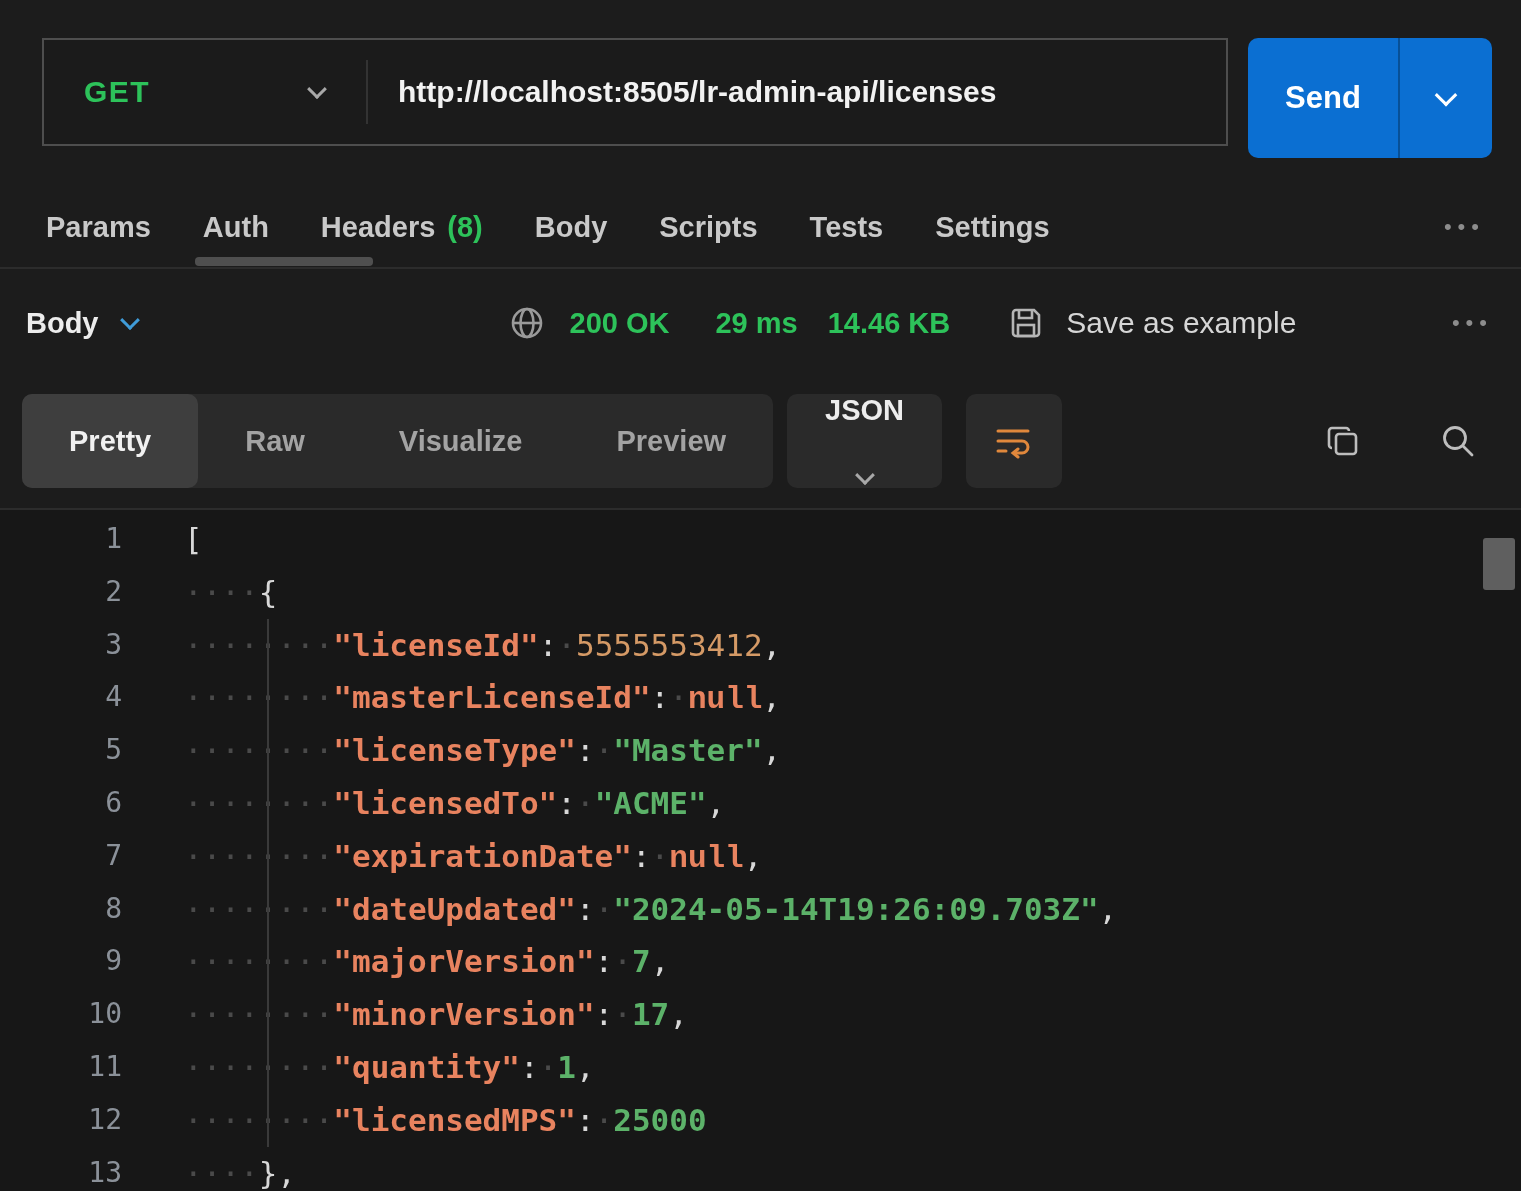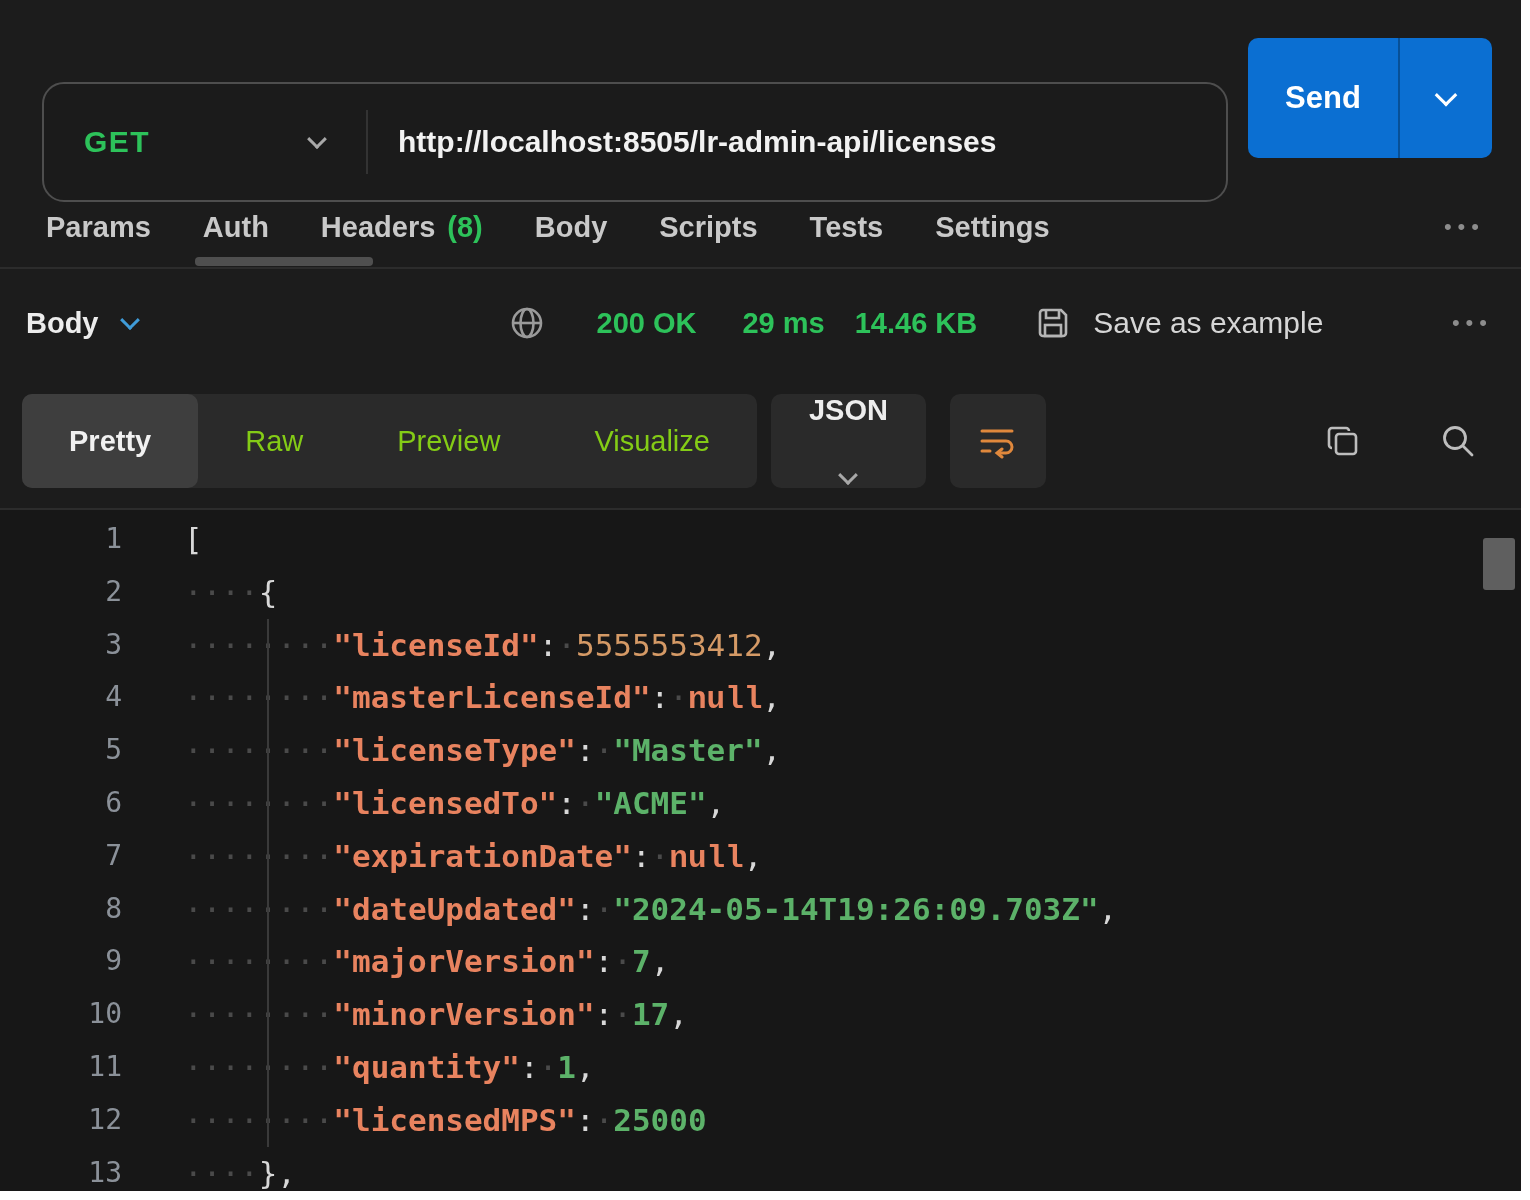--- a/index.html
+++ b/index.html
@@ -2,21 +2,21 @@
 <html style="--app-bg: #1c1c1c; --panel-border: #4e4e4e; --accent-green: #2dc25a; --send-blue: #0b6fd2; --tab-text: #c9c9c9; --divider: #2c2c2c; --code-bg: #171717; --line-number: #8b9199; --tok-key: #e8835f; --tok-string: #5cb269; --tok-number: #5cb269; --tok-null: #e8835f; --tok-bignum: #d59a66; --tok-punct: #d8d8d8; --whitespace-dot: #4a4a4a; --icon-gray: #9a9a9a; --wrap-icon-orange: #e0883c; --body-chevron-blue: #3f9bd8;"><head>
 <meta charset="utf-8">
 <style>
   * { margin:0; padding:0; box-sizing:border-box; }
   html,body { width:1530px; height:1200px; }
   body { background:#ffffff; font-family:"Liberation Sans", sans-serif; position:relative; overflow:hidden; }
   .app { position:absolute; left:0; top:0; width:1521px; height:1191px; background:var(--app-bg,#1c1c1c); overflow:hidden; }
 
   
   .request-row { position:absolute; left:42px; top:38px; width:1450px; height:120px; display:flex; }
-  .url-bar { flex:1; height:120px; border:2px solid var(--panel-border,#4e4e4e); border-radius:22px; background:#1b1b1b; display:flex; align-items:center;margin-top:44px; }
+  .url-bar { flex:1; height:108px; border:2px solid var(--panel-border,#4e4e4e); border-radius:0; background:#1b1b1b; display:flex; align-items:center; }
   .method { width:322px; height:100%; display:flex; align-items:center; padding-left:40px; cursor:pointer; }
   .method-label { color:var(--accent-green,#2dc25a); font-weight:700; font-size:30px; letter-spacing:1.5px; }
   .method .chev { margin-left:auto; margin-right:42px; }
   .vsep { width:2px; height:64px; background:#333333; }
   .url-input { flex:1; background:transparent; border:none; outline:none; color:#f2f2f2; font-size:30px; font-weight:700; font-family:"Liberation Sans",sans-serif; padding-left:30px; }
   .send-btn { width:244px; height:120px; margin-left:20px; background:var(--send-blue,#0b6fd2); border-radius:10px; display:flex; align-items:stretch; cursor:pointer; }
   .send-main { flex:1; display:flex; align-items:center; justify-content:center; color:#ffffff; font-size:31px; font-weight:700; }
   .send-sep { width:2px; background:rgba(0,0,0,0.28); }
   .send-caret { width:92px; display:flex; align-items:center; justify-content:center; }
 
@@ -28,31 +28,31 @@
   .more-dots { margin-left:auto; color:#8c8c8c; font-size:22px; letter-spacing:6px; cursor:pointer; }
 
   .divider1 { position:absolute; left:0; top:267px; width:100%; height:2px; background:var(--divider,#2c2c2c); }
 
   
   .resp-meta { position:absolute; left:26px; top:292px; right:28px; height:62px; display:flex; align-items:center; }
   .body-sel { display:flex; align-items:center; gap:24px; cursor:pointer; }
   .body-label { color:#ececec; font-size:29px; font-weight:700; }
   .globe { margin-left:372px; }
   .meta-green { color:var(--accent-green,#2dc25a); font-size:29px; font-weight:700; }
-  .m-status { margin-left:52px; }
+  .m-status { margin-left:25px; }
   .m-time { margin-left:46px; }
   .m-size { margin-left:30px; }
   .save-ico { margin-left:58px; cursor:pointer; }
   .save-label { margin-left:22px; color:#d6d6d6; font-size:30px; font-weight:500; cursor:pointer; }
   .resp-meta .more-dots { margin-left:auto; }
 
   
   .resp-toolbar { position:absolute; left:22px; top:394px; right:30px; height:94px; display:flex; align-items:center; }
   .view-tabs { display:flex; height:94px; background:#2a2a2a; border-radius:10px; align-items:stretch; }
-  .view-tab { padding:0 47px; display:flex; align-items:center; font-size:29px; font-weight:400; color:#84cc16; cursor:pointer; }
+  .view-tab { padding:0 47px; display:flex; align-items:center; font-size:29px; font-weight:700; color:#a3a3a3; cursor:pointer; }
   .view-tab.active { background:#3e3e3e; border-radius:10px; color:#f1f1f1; font-weight:700; }
   .format-btn { margin-left:14px; height:94px; background:#2a2a2a; border-radius:10px; display:flex; align-items:center; padding:0 38px; gap:44px; cursor:pointer;flex-direction:column; }
   .format-label { color:#ededed; font-size:29px; font-weight:700; }
   .wrap-btn { margin-left:24px; width:96px; height:94px; background:#2a2a2a; border-radius:10px; display:flex; align-items:center; justify-content:center; cursor:pointer; }
   .copy-btn { margin-left:auto; margin-right:78px; cursor:pointer; display:flex; align-items:center; }
   .search-btn { margin-right:14px; cursor:pointer; display:flex; align-items:center; }
 
   .divider2 { position:absolute; left:0; top:508px; width:100%; height:2px; background:var(--divider,#2c2c2c); }
 
   
@@ -152,22 +152,22 @@
     </span>
     <span class="save-label">Save as example</span>
     <span class="more-dots">•••</span>
   </div>
 
   <div class="resp-toolbar">
     <div class="view-tabs">
 
     <div class="view-tab active">Pretty</div>
         <div class="view-tab">Raw</div>
+        <div class="view-tab">Visualize</div>
         <div class="view-tab">Preview</div>
-        <div class="view-tab">Visualize</div>
       </div>
     <div class="format-btn">
       <span class="format-label">JSON</span>
       <span class="chev"></span>
     </div>
     <div class="wrap-btn">
       <svg width="40" height="36" viewBox="0 0 40 36" fill="none" stroke="#e0883c" stroke-width="3" stroke-linecap="round">
         <line x1="4" y1="8" x2="34" y2="8"></line>
         <path d="M4 18 h24 a6 6 0 0 1 0 12 h-8"></path>
         <path d="M24 26 l-5 4 l5 4"></path>

